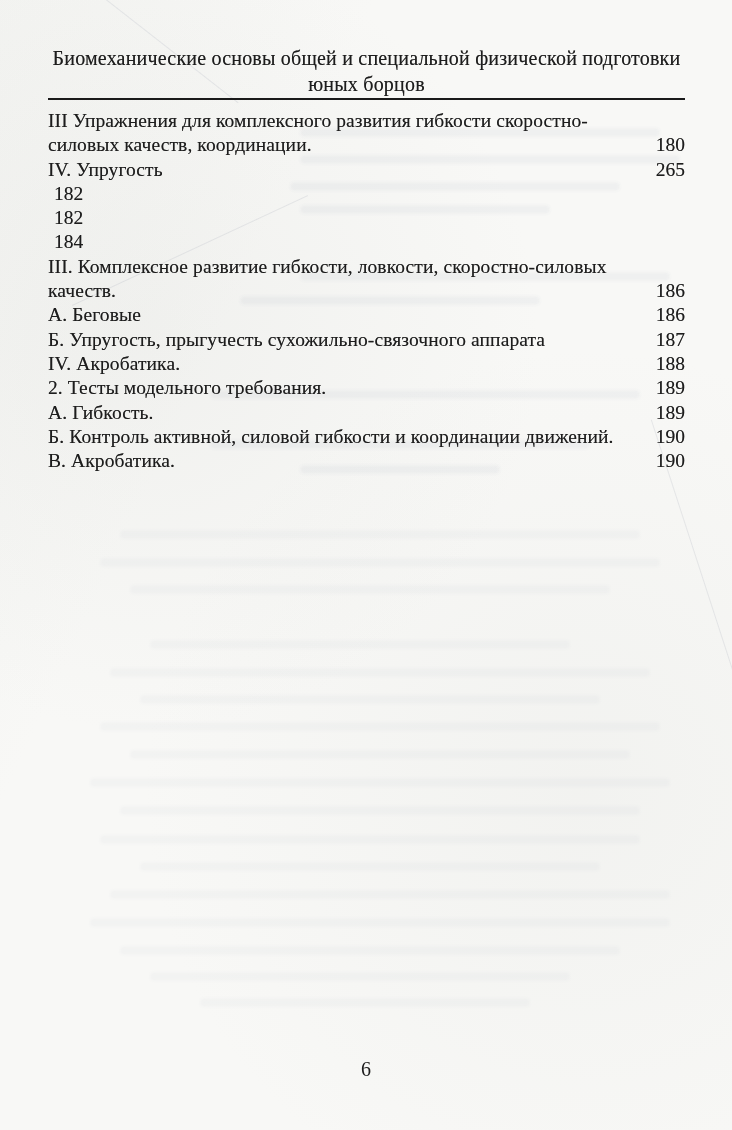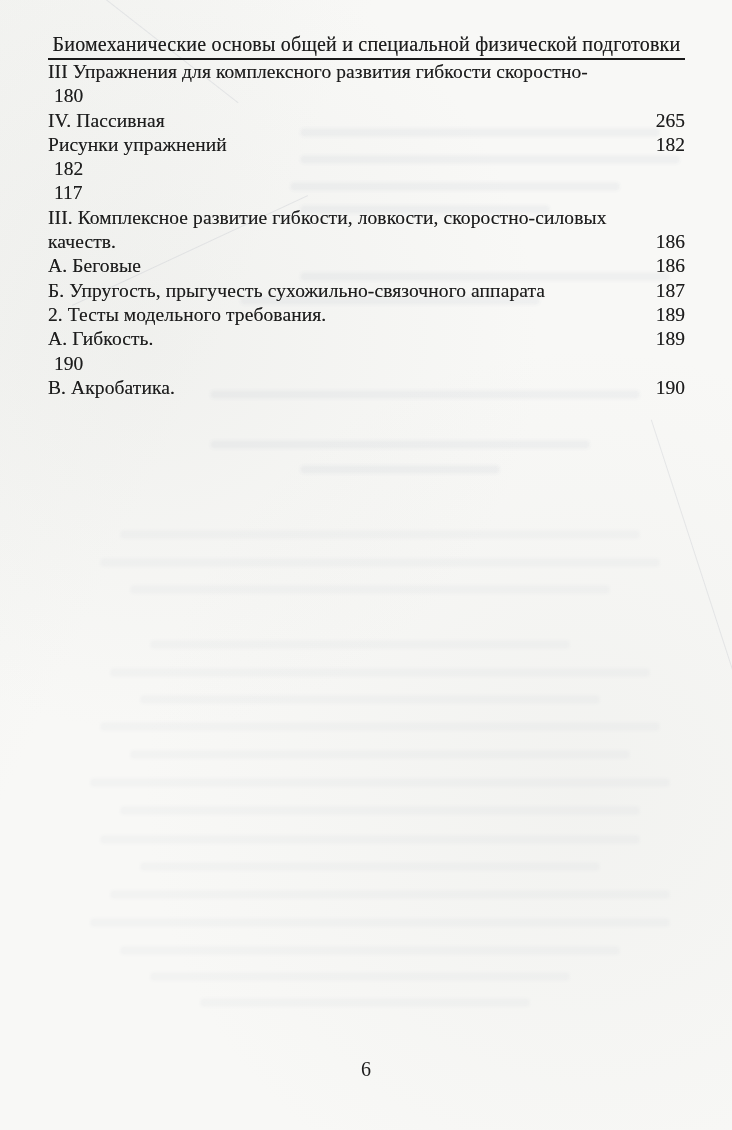--- a/index.html
+++ b/index.html
@@ -23,38 +23,39 @@
   .page {
     position: absolute;
     left: 48px;
     top: 0;
     width: 637px;
     height: 1130px;
   }
 
   
   .header {
-    padding-top: 31px;
+    padding-top: 45px;
     text-align: center;
   }
   .title-line {
     display: block;
     font-size: 20px;
     line-height: 26px;
     letter-spacing: 0.2px;
     text-shadow: 0 0 0.5px rgba(20,20,20,0.55);
   }
   .header-rule {
     margin-top: 1px;
     height: 0;
     border-bottom: 2px solid var(--rule, #1a1a1a);
   }
 
   
   .toc {
+    margin-top: 9px;
     font-size: 19.5px;
   }
   .toc-row {
     display: flex;
     justify-content: space-between;
     align-items: baseline;
     line-height: 24.3px;
     white-space: nowrap;
     text-shadow: 0 0 0.5px rgba(20,20,20,0.5);
   }
@@ -131,70 +132,76 @@
     <div class="ghost-line" style="top: 998px; left: 200px; width: 330px; opacity: 0.55;"></div>
     <div class="crease" style="top: 10px; left: -30px; width: 300px; height: 1px; transform: rotate(38deg);"></div>
     <div class="crease" style="top: 600px; left: 520px; width: 380px; height: 1px; transform: rotate(72deg);"></div>
     <div class="crease" style="top: 250px; left: 60px; width: 260px; height: 1px; transform: rotate(-25deg);"></div>
   </div>
 
 <div class="page">
 
   <div class="header">
     <span class="title-line">Биомеханические основы общей и специальной физической подготовки</span>
+    <span class="title-line">юных борцов</span>
     <div class="header-rule"></div>
   </div>
 
   <div class="toc">
     <div class="toc-row">
       <span class="toc-text">III Упражнения для комплексного развития гибкости скоростно-</span>
       <span class="toc-page"></span>
     </div>
     <div class="toc-row">
+      <span class="toc-text">силовых качеств, координации.</span>
       <span class="toc-page">180</span>
     </div>
     <div class="toc-row">
-      <span class="toc-text">IV. Пассивная</span>
+      <span class="toc-text">IV. Упругость</span>
       <span class="toc-page">265</span>
     </div>
     <div class="toc-row">
-      <span class="toc-text">Рисунки упражнений</span>
       <span class="toc-page">182</span>
     </div>
     <div class="toc-row">
       <span class="toc-page">182</span>
     </div>
     <div class="toc-row">
-      <span class="toc-page">117</span>
+      <span class="toc-page">184</span>
     </div>
     <div class="toc-row">
       <span class="toc-text">III. Комплексное развитие гибкости, ловкости, скоростно-силовых</span>
       <span class="toc-page"></span>
     </div>
     <div class="toc-row">
       <span class="toc-text">качеств.</span>
       <span class="toc-page">186</span>
     </div>
     <div class="toc-row">
       <span class="toc-text">А. Беговые</span>
       <span class="toc-page">186</span>
     </div>
     <div class="toc-row">
       <span class="toc-text">Б. Упругость, прыгучесть сухожильно-связочного аппарата</span>
       <span class="toc-page">187</span>
     </div>
     <div class="toc-row">
+      <span class="toc-text">IV. Акробатика.</span>
+      <span class="toc-page">188</span>
+    </div>
+    <div class="toc-row">
       <span class="toc-text">2. Тесты модельного требования.</span>
       <span class="toc-page">189</span>
     </div>
     <div class="toc-row">
       <span class="toc-text">А. Гибкость.</span>
       <span class="toc-page">189</span>
     </div>
     <div class="toc-row">
+      <span class="toc-text">Б. Контроль активной, силовой гибкости и координации движений.</span>
       <span class="toc-page">190</span>
     </div>
     <div class="toc-row">
       <span class="toc-text">В. Акробатика.</span>
       <span class="toc-page">190</span>
     </div>
   </div>
 
 </div>
 

